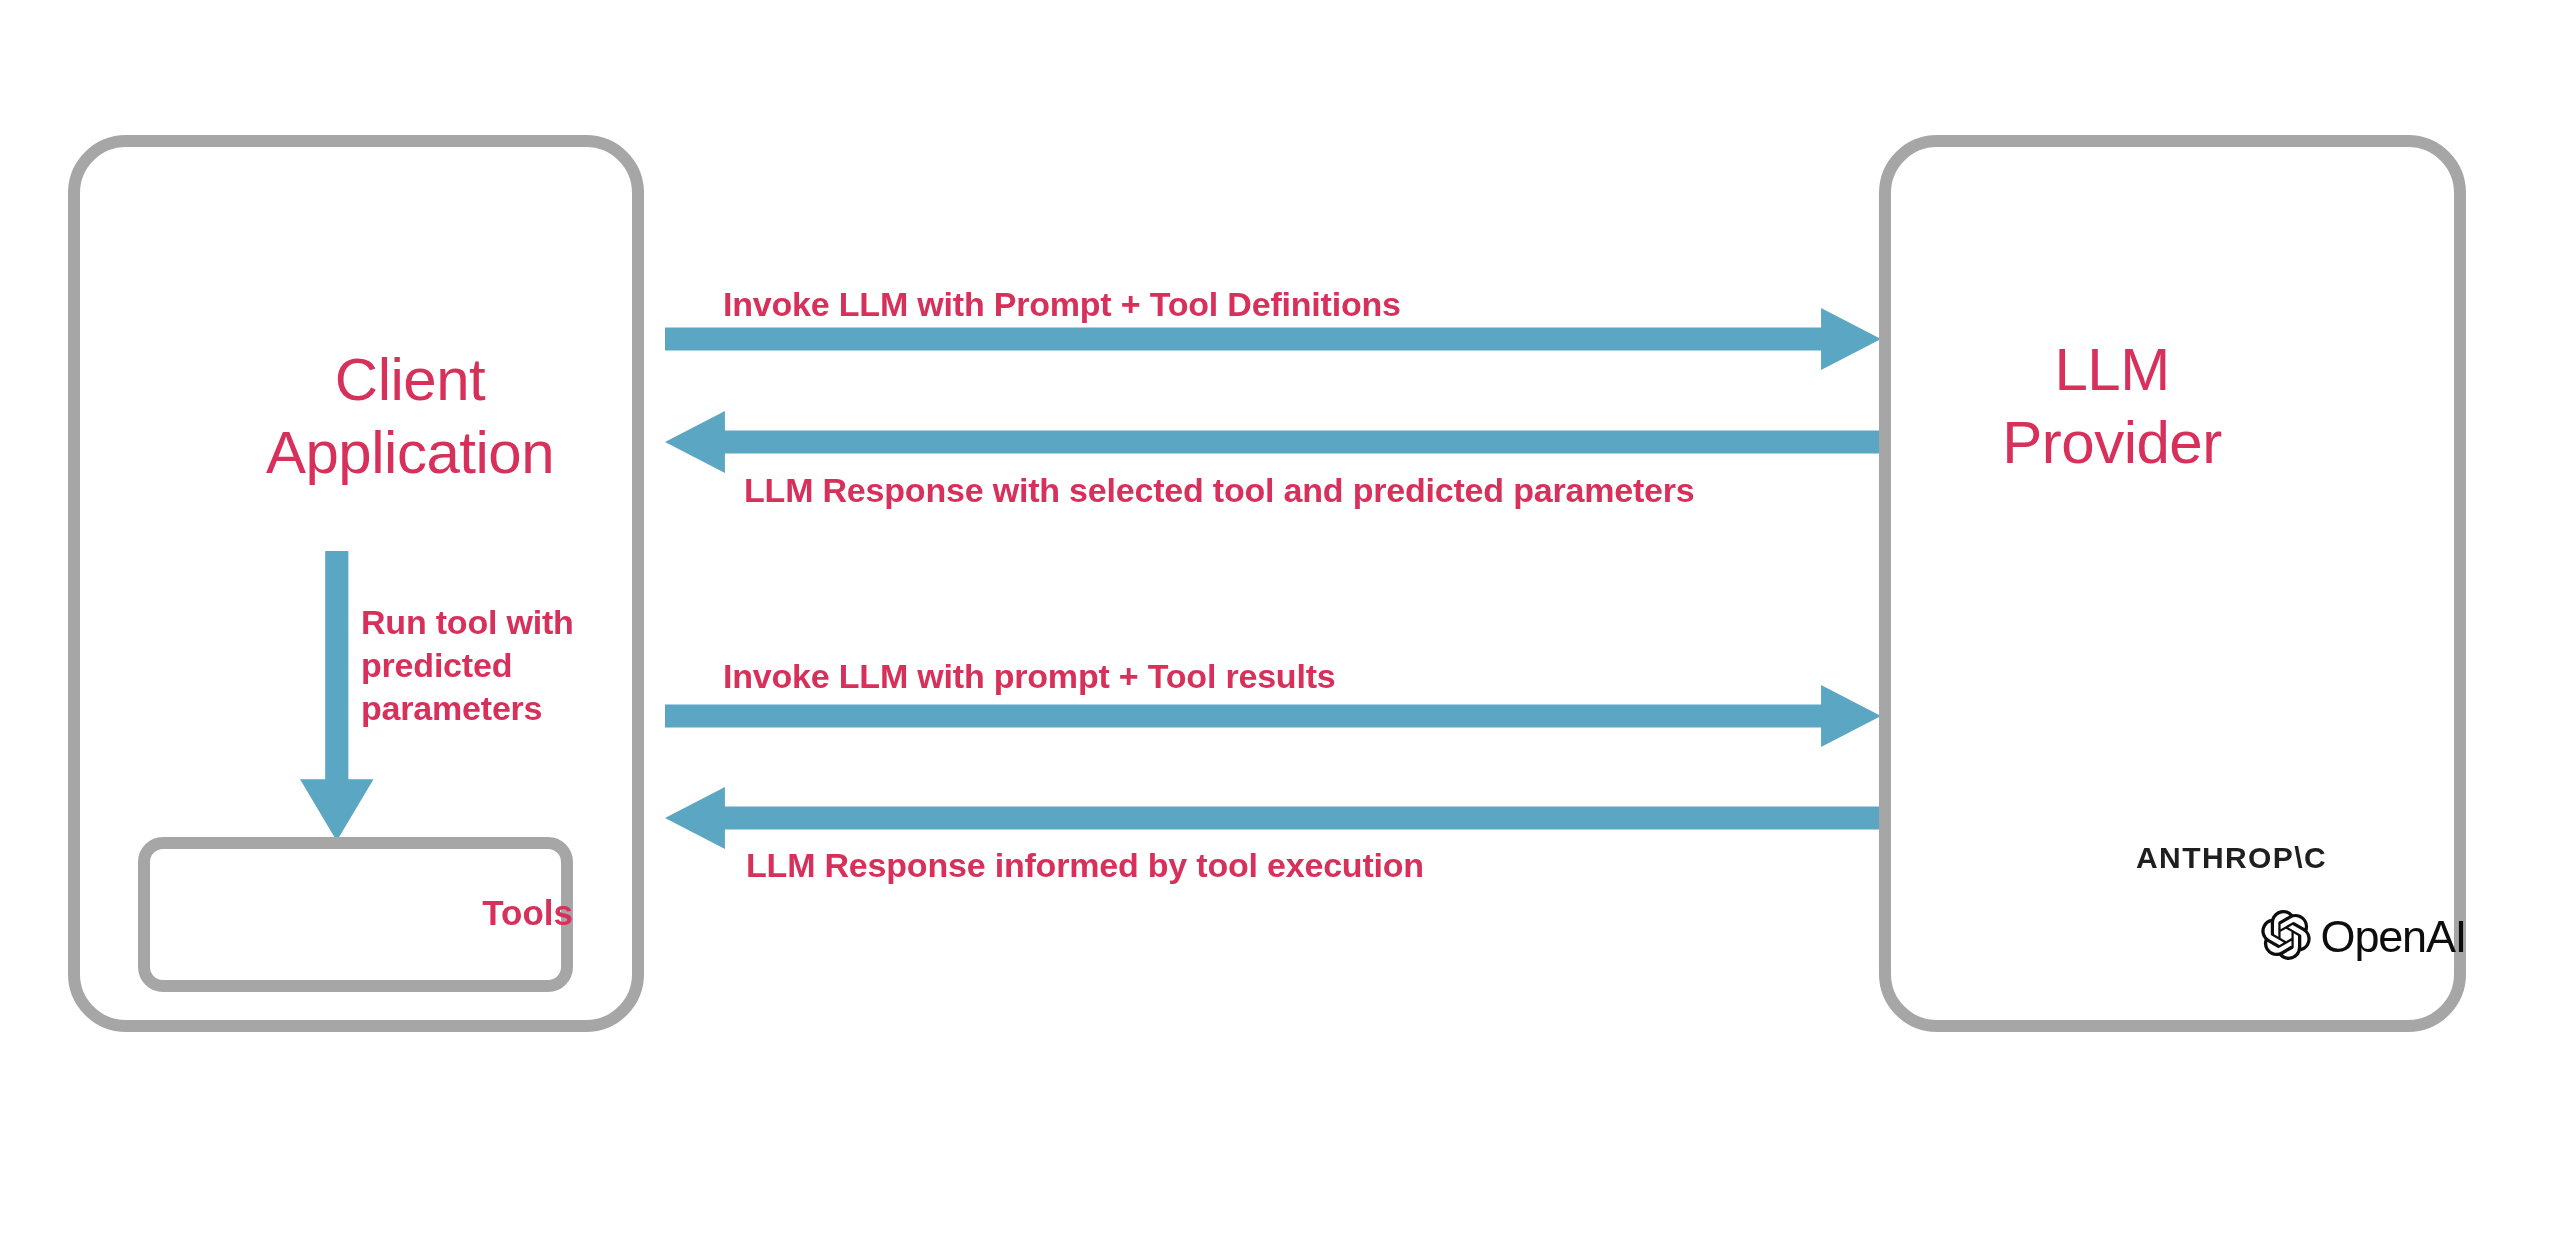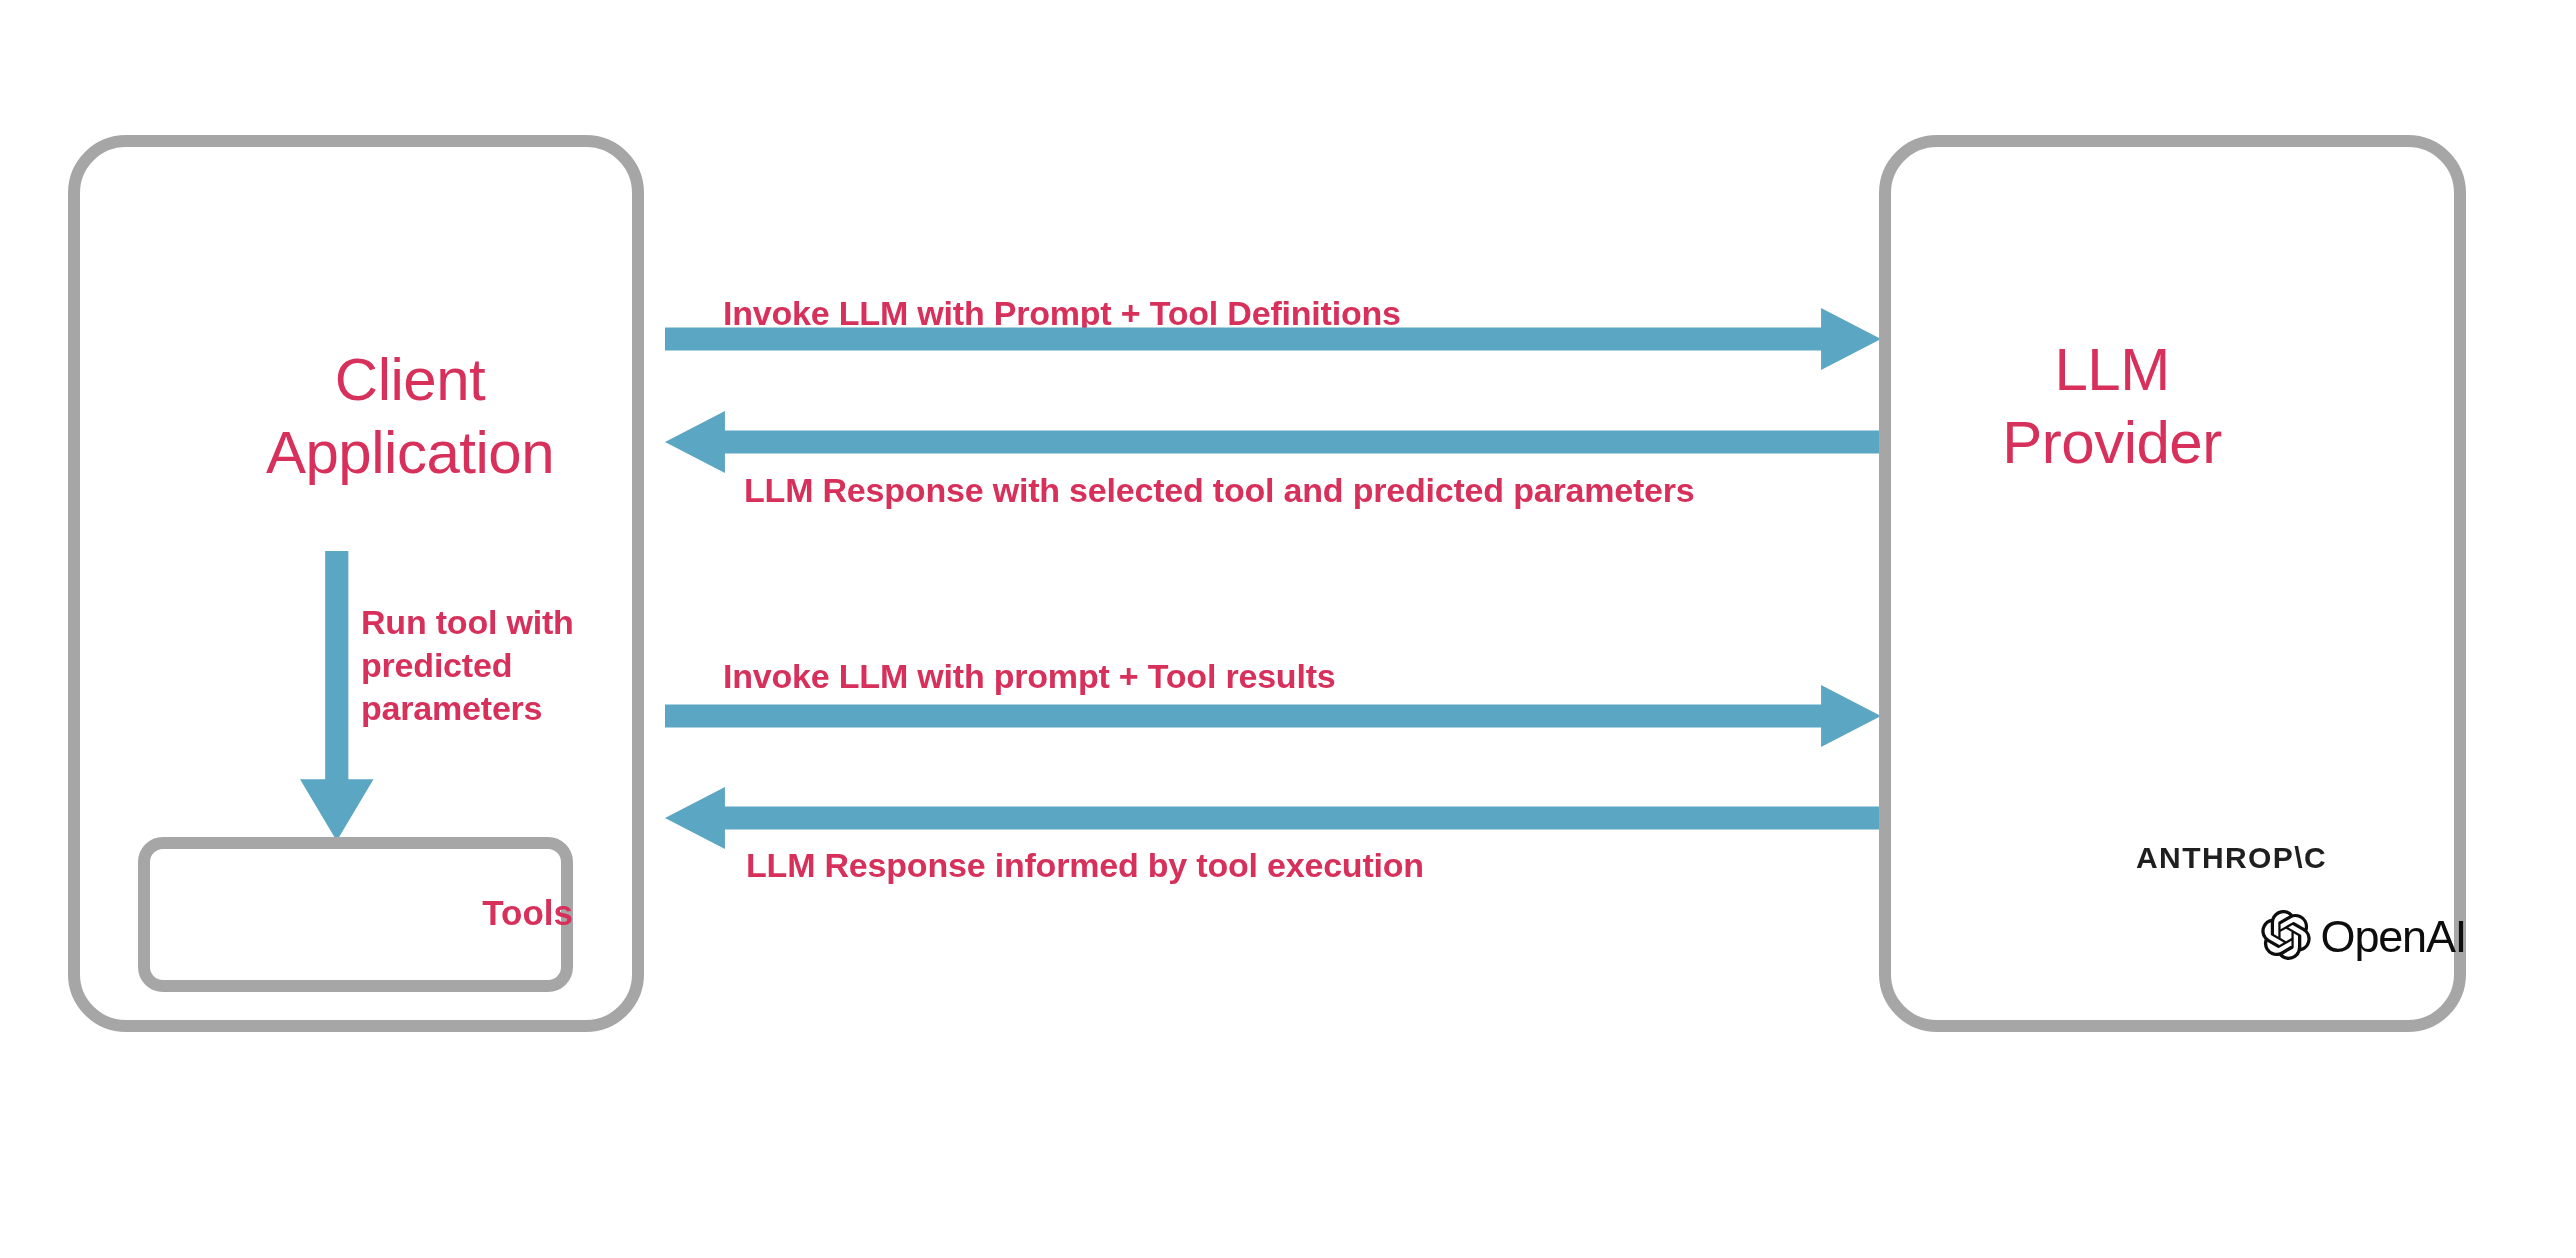--- a/index.html
+++ b/index.html
@@ -178,21 +178,21 @@
     </svg>
   </div>
 
   <div id="run-tool-label">Run tool with
 predicted
 parameters</div>
 
   <div id="tools-box"></div>
   <div id="tools-title">Tools</div>
 
-  <div class="msg-label" style="left:723px; top:294px;">Invoke LLM with Prompt + Tool Definitions</div>
+  <div class="msg-label" style="left:723px; top:285px;">Invoke LLM with Prompt + Tool Definitions</div>
 
   <div class="h-arrow" style="left:665px; top:308px; width:1216px;">
     <svg width="1216" height="62" viewBox="0 0 1258 64" xmlns="http://www.w3.org/2000/svg">
       <polygon points="0,20 1196,20 1196,0 1258,32 1196,64 1196,44 0,44" fill="#5ba7c3"></polygon>
     </svg>
   </div>
 
   <div class="h-arrow" style="left:665px; top:411px; width:1216px;">
     <svg width="1216" height="62" viewBox="0 0 1258 64" xmlns="http://www.w3.org/2000/svg">
       <polygon points="1258,20 62,20 62,0 0,32 62,64 62,44 1258,44" fill="#5ba7c3"></polygon>

